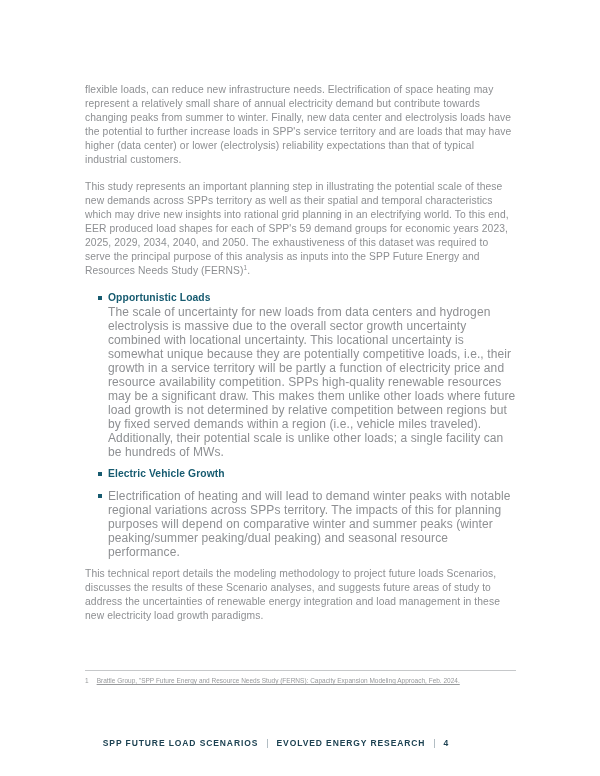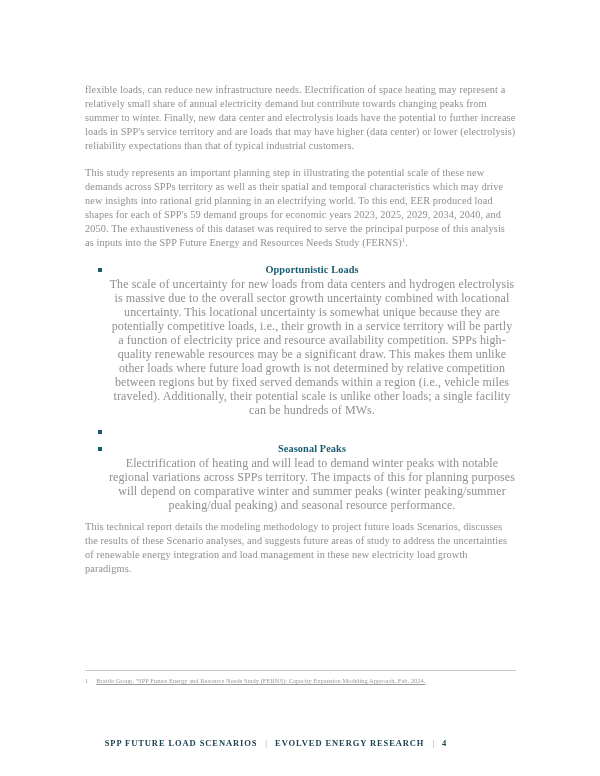--- a/index.html
+++ b/index.html
@@ -1,15 +1,15 @@
 <!DOCTYPE html>
 <html><head>
 <meta charset="utf-8">
 <style>
-  * { margin:0; padding:0; box-sizing:border-box;font-family:Liberation Serif, serif; }
+  * { margin:0; padding:0; box-sizing:border-box; }
   html,body { background:#ffffff; }
   body {
     width:600px; height:776px;
     font-family:"Liberation Sans", sans-serif;
     position:relative; overflow:hidden;
   }
   .page {
     position:relative; width:600px; height:776px; background:#ffffff;
   }
   .content {
@@ -25,21 +25,21 @@
   }
   .bullet-list { margin-top:3px; margin-bottom:5px; }
   .bullet {
     display:flex; align-items:flex-start;
     padding-left:13px; margin-bottom:8px;
   }
   .bullet-marker {
     flex:none; width:4px; height:4px; background:#175b70;
     margin-top:5px; margin-right:6px;
   }
-  .bullet-content { flex:1;text-align:center; }
+  .bullet-content { flex:1; }
   .bullet-title {
     font-size:10.3px; line-height:14px; font-weight:bold; color:#175b70;
     letter-spacing:0.1px;
   }
   .bullet-body {
     font-size:12px; line-height:14px; color:#8d8f92; letter-spacing:0.1px;
   }
   .footnote-block {
     position:absolute; left:85px; top:670px; width:431px;
   }
@@ -87,27 +87,27 @@
         <span class="bullet-marker"></span>
         <div class="bullet-content">
           <div class="bullet-title">Opportunistic Loads</div>
           <div class="bullet-body">The scale of uncertainty for new loads from data centers and hydrogen electrolysis is massive due to the overall sector growth uncertainty combined with locational uncertainty. This locational uncertainty is somewhat unique because they are potentially competitive loads, i.e., their growth in a service territory will be partly a function of electricity price and resource availability competition. SPPs high-quality renewable resources may be a significant draw. This makes them unlike other loads where future load growth is not determined by relative competition between regions but by fixed served demands within a region (i.e., vehicle miles traveled). Additionally, their potential scale is unlike other loads; a single facility can be hundreds of MWs.</div>
         </div>
       </div>
 
       <div class="bullet">
         <span class="bullet-marker"></span>
         <div class="bullet-content">
+          <div class="bullet-title">Electric Vehicle Growth</div>
         </div>
       </div>
 
       <div class="bullet">
         <span class="bullet-marker"></span>
         <div class="bullet-content">
-          <div class="bullet-title">Seasonal Peaks</div>
           <div class="bullet-body">Electrification of heating and will lead to demand winter peaks with notable regional variations across SPPs territory. The impacts of this for planning purposes will depend on comparative winter and summer peaks (winter peaking/summer peaking/dual peaking) and seasonal resource performance.</div>
         </div>
       </div>
 
     </div>
 
     <p class="para">
       <span>This technical report details the modeling methodology to project future loads Scenarios, discusses the results of these Scenario analyses, and suggests future areas of study to address the uncertainties of renewable energy integration and load management in these new electricity load growth paradigms.</span>
     </p>
 

